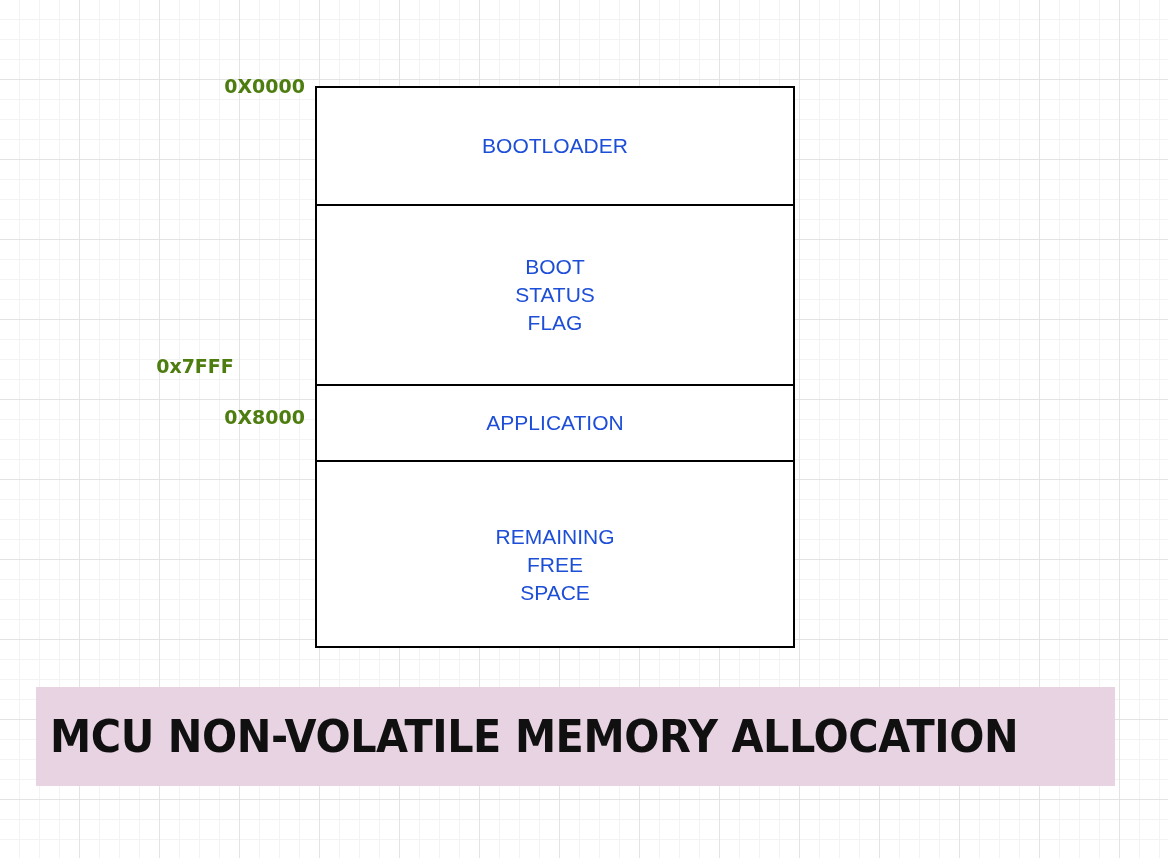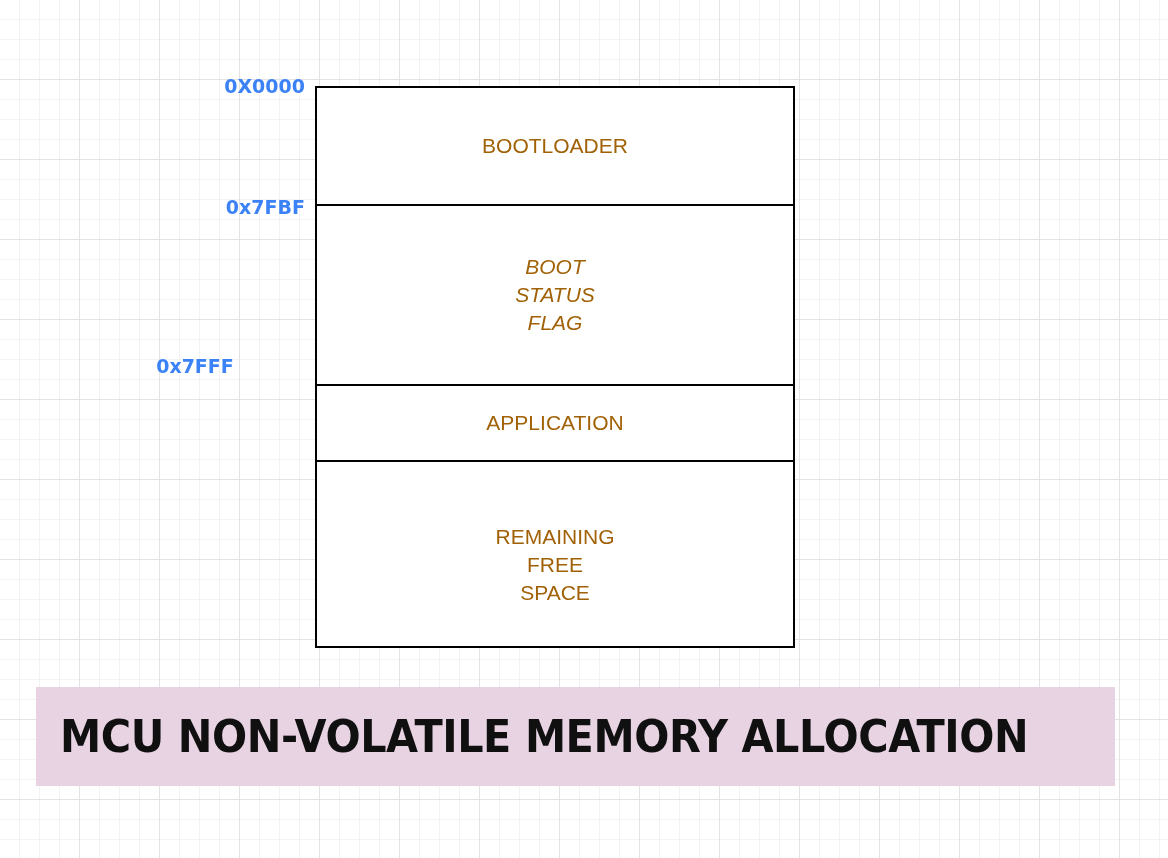--- a/index.html
+++ b/index.html
@@ -46,21 +46,21 @@
   
   .addr-label {
     position: absolute;
     right: 863px;           
     width: 220px;
     text-align: right;
     font-family: "DejaVu Sans", sans-serif;
     font-weight: bold;
     font-size: 19px;
     line-height: 22px;
-    color: #3b82f6;
+    color: #4d7c0f;
     letter-spacing: 0px;
     white-space: nowrap;
   }
 
   
   #memory-map-box {
     position: absolute;
     left: 315px;
     top: 86px;
     width: 480px;
@@ -81,36 +81,36 @@
   }
   .mem-region.with-divider {
     border-bottom: 2px solid #000000;
   }
 
   .region-text {
     font-family: "Liberation Sans", sans-serif;
     font-weight: normal;
     font-size: 21px;
     line-height: 28px;
-    color: #a16207;
+    color: #1d4ed8;
     text-align: center;
     white-space: pre-line;
   }
 
   
   #title-banner {
     position: absolute;
     left: 36px;
     top: 687px;
     width: 1079px;
     height: 99px;
     background: #e8d3e3;
     display: flex;
     align-items: center;
-    padding-left: 24px;
+    padding-left: 14px;
     box-sizing: border-box;
   }
   #title-text {
     font-family: "DejaVu Sans", sans-serif;
     font-weight: bold;
     font-size: 45px;
     line-height: 50px;
     color: #101010;
     letter-spacing: -0.5px;
     transform: scaleX(0.92);
@@ -120,33 +120,33 @@
 </style>
 </head>
 <body>
 
 <div id="grid-background"></div>
 
 <div id="diagram-stage">
 
   <div class="addr-label" style="top:75px;">0X0000</div>
 
-  <div class="addr-label" style="top:196px;">0x7FBF</div>
 
 
   <div class="addr-label" style="top:355px;text-align:center;">0x7FFF</div>
 
+  <div class="addr-label" style="top:406px;">0X8000</div>
 
   <div id="memory-map-box">
 
     <div class="mem-region with-divider" style="top:0px; height:118px;">
       <span class="region-text">BOOTLOADER</span>
     </div>
 
-    <div class="mem-region with-divider" style="top:118px; height:180px;font-style:italic;">
+    <div class="mem-region with-divider" style="top:118px; height:180px;">
       <span class="region-text">BOOT
 STATUS
 FLAG</span>
     </div>
 
     <div class="mem-region with-divider" style="top:298px; height:76px;">
       <span class="region-text">APPLICATION</span>
     </div>
 
     <div class="mem-region" style="top:395px; height:163px;">

